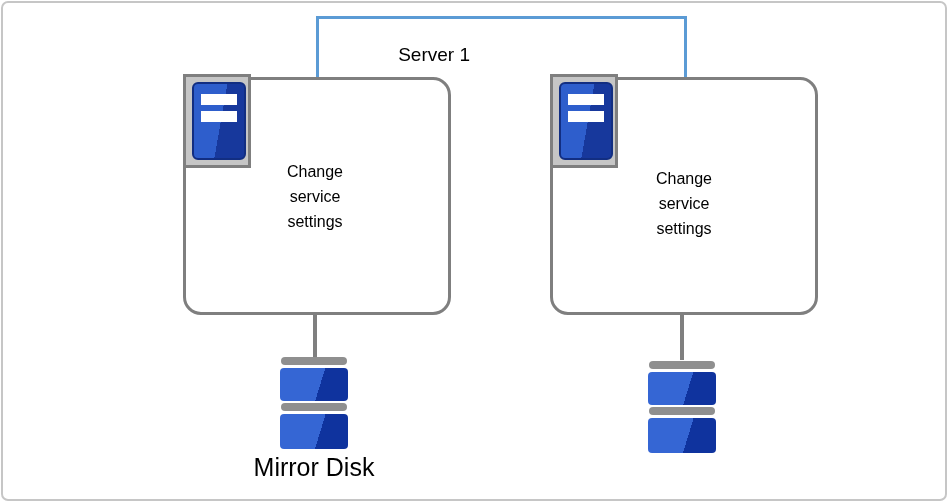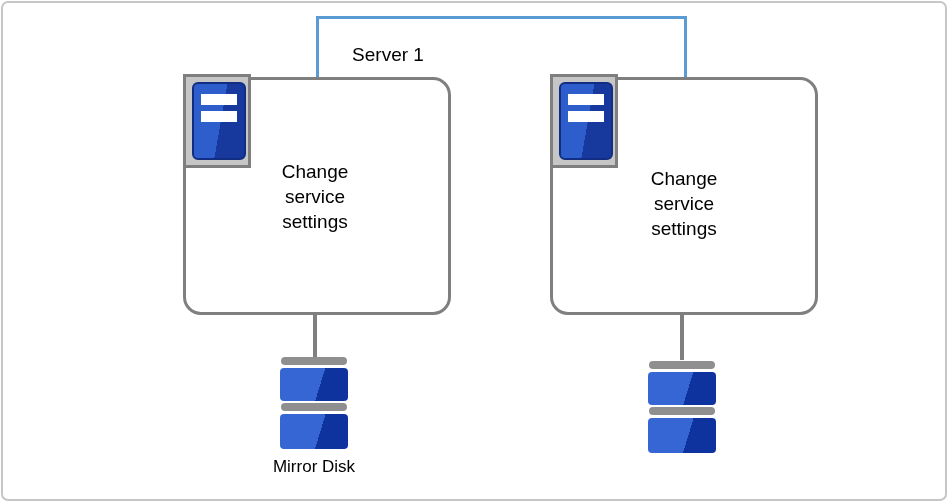--- a/index.html
+++ b/index.html
@@ -14,32 +14,32 @@
   
   .conn { position:absolute; background:var(--connector_blue,#5b9bd5); }
   .conn-h { left:316px; top:16px; width:371px; height:3px; }
   .conn-v1 { left:316px; top:16px; width:3px; height:62px; }
   .conn-v2 { left:684px; top:16px; width:3px; height:62px; }
   
   .server-label {
     position:absolute; top:44px; width:120px; text-align:center;
     font-size:19px; line-height:22px;
   }
-  .s1 { left:328px; }
+  .s1 { left:350px;text-align:right; }
   .s2 { left:690px; }
   
   .service-box {
     position:absolute; top:77px; width:262px; height:232px; background:#fff;
     border:3px solid var(--box_border,#7f7f7f); border-radius:18px;
   }
   .b1 { left:183px; }
   .b2 { left:550px; }
   .box-text {
     position:absolute; width:200px; text-align:center;
-    font-size:19px; line-height:25px; white-space:pre-line;
+    font-size:16px; line-height:25px; white-space:pre-line;
   }
   .bt1 { left:215px; top:159px; }
   .bt2 { left:584px; top:166px; }
   
   .server-icon {
     position:absolute; top:74px; width:62px; height:88px;
     border:3px solid var(--box_border,#7f7f7f); background:var(--icon_bg,#c6c6c6);
   }
   .i1 { left:183px; }
   .i2 { left:550px; }
@@ -66,21 +66,21 @@
   .dba { top:0; }
   .dbb { top:46px; }
   .disk-rect {
     position:absolute; left:0; width:68px; border-radius:4px;
     background:linear-gradient(107deg, var(--disk_light,#3566d4) 58%, var(--disk_dark,#0f339e) 58%);
   }
   .dra { top:11px; height:33px; }
   .drb { top:57px; height:35px; }
   .disk-label {
     position:absolute; left:239px; top:456px; width:150px; text-align:center;
-    font-size:17px; line-height:22px;
+    font-size:25px; line-height:22px;
   }
 </style>
 </head>
 <body>
 
 <div class="canvas">
 
   <div class="frame"></div>
 
   <div class="conn conn-h"></div>

